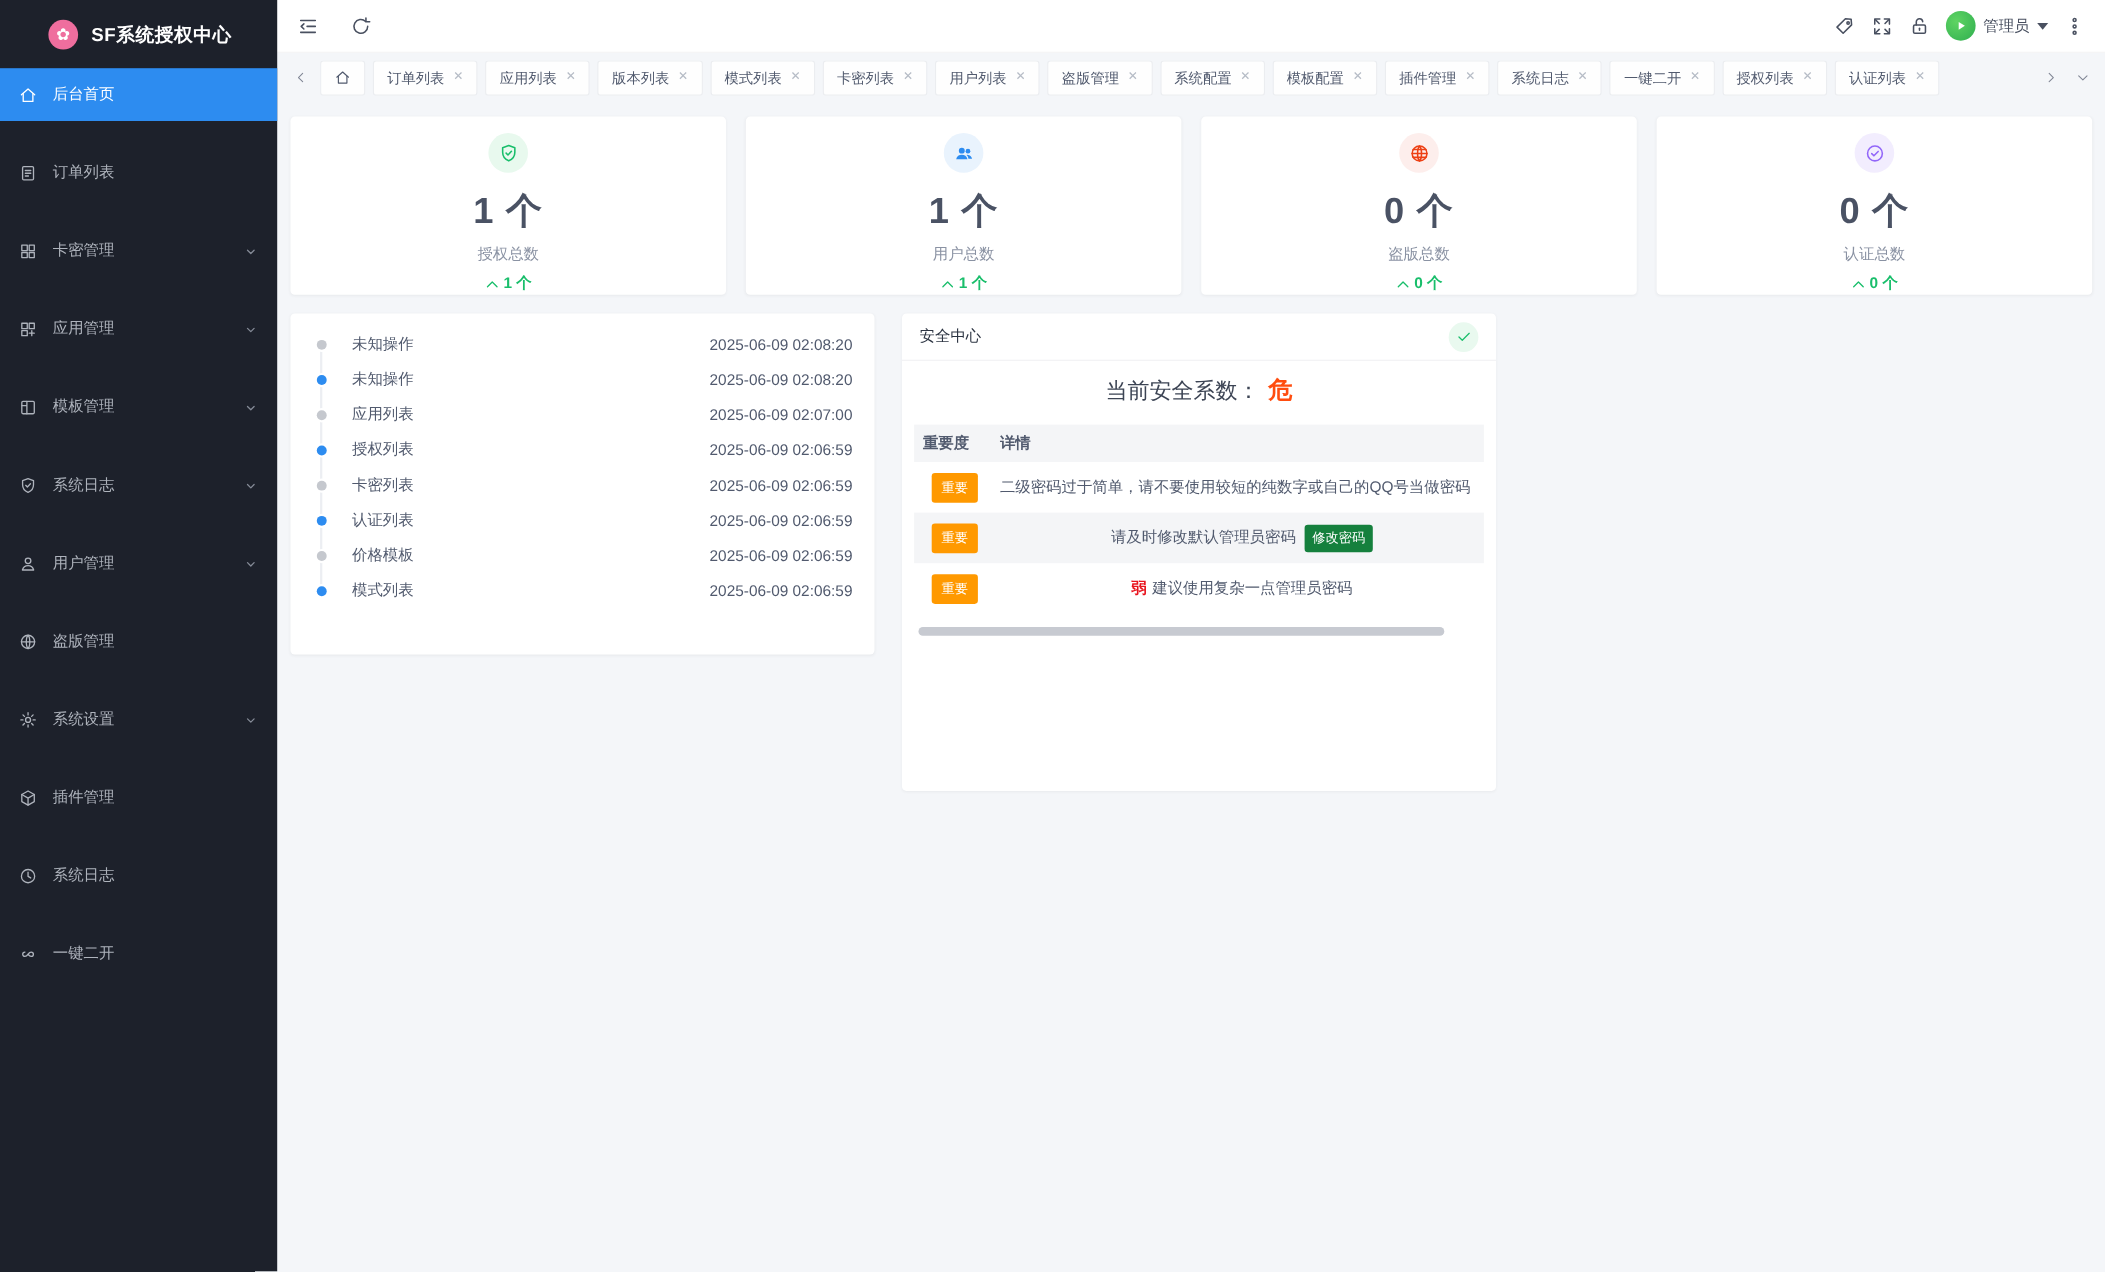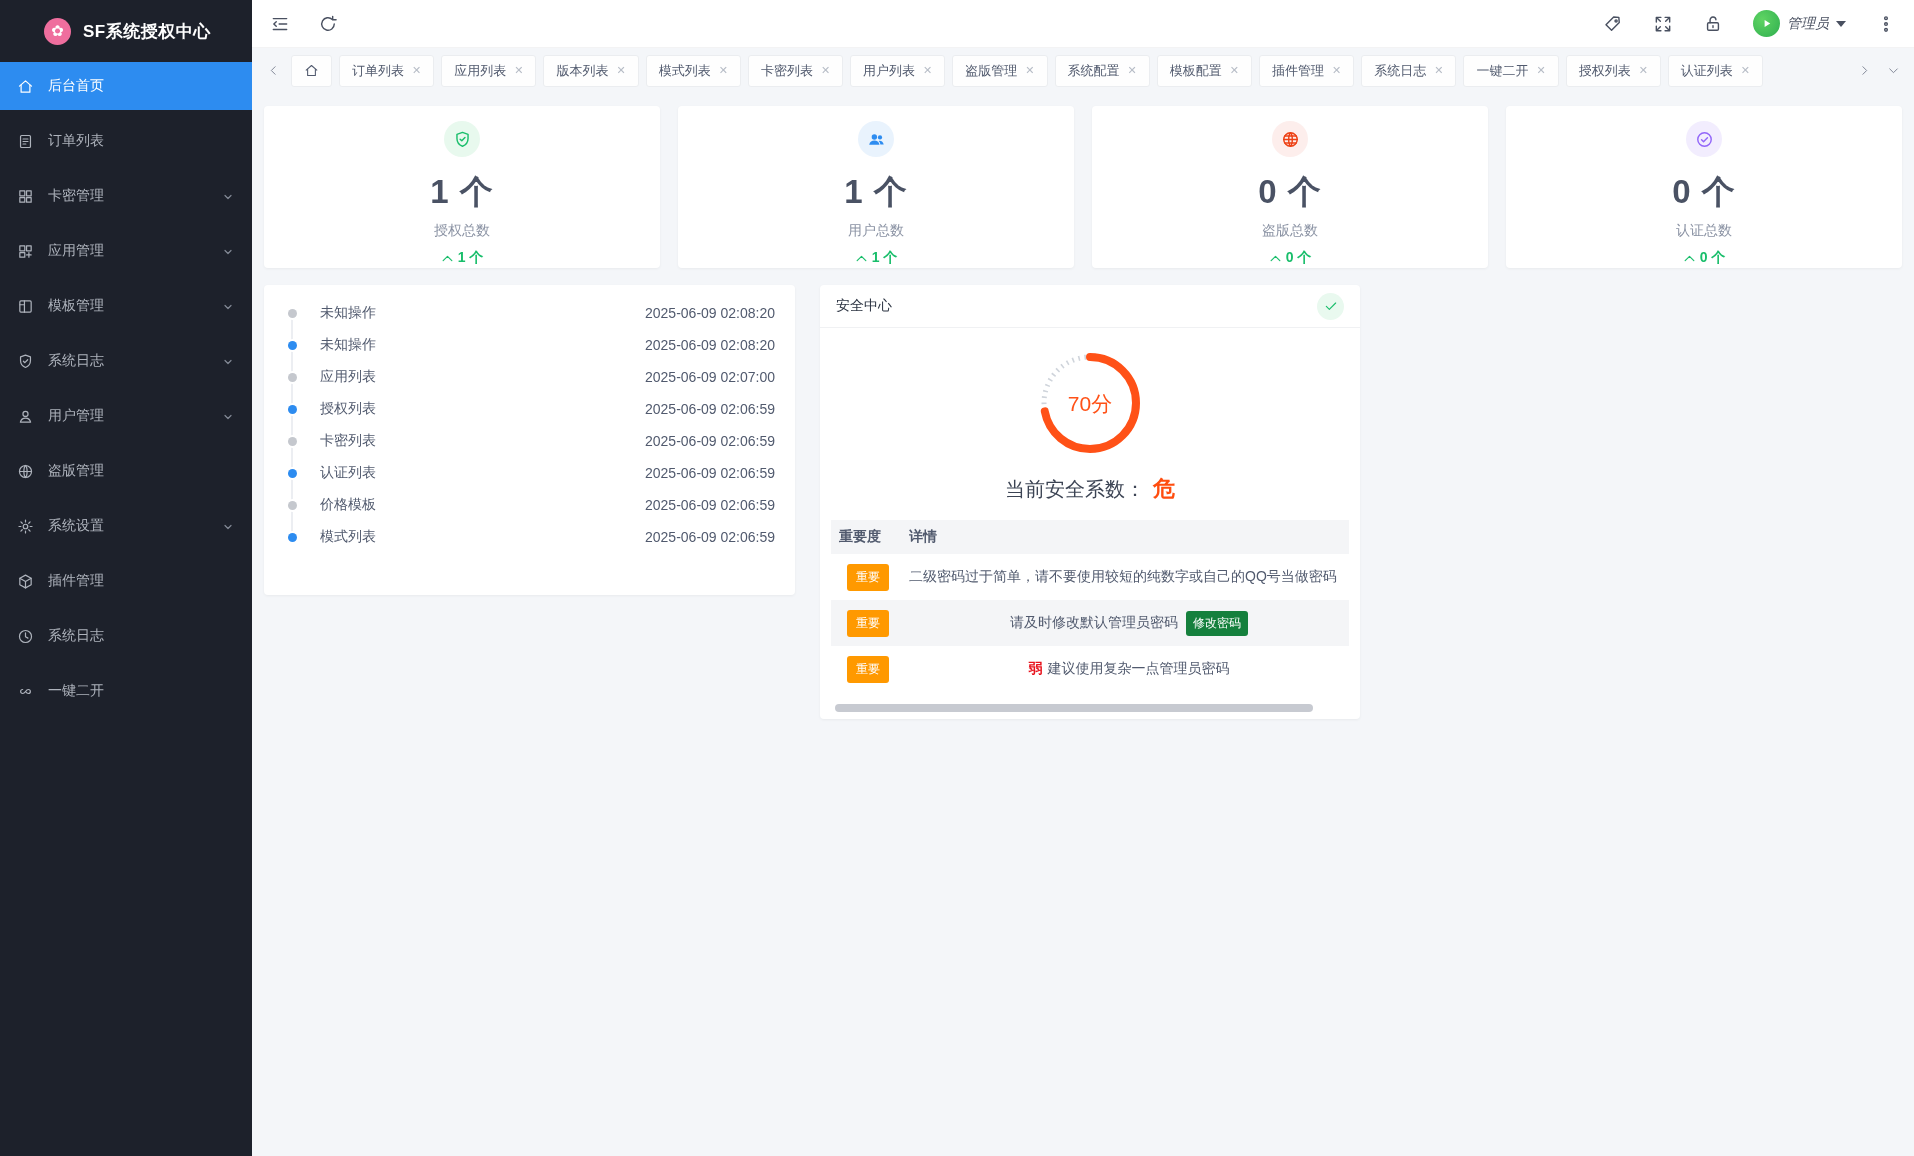--- a/index.html
+++ b/index.html
@@ -5,36 +5,36 @@
   html,body{margin:0;padding:0;}
   body{font-family:"Liberation Sans","DejaVu Sans",sans-serif;background:#f4f6f9;}
   .app{position:relative;width:1914px;height:1156px;background:#f4f6f9;overflow:hidden;}
 
   
   .sidebar{position:absolute;left:0;top:0;bottom:0;width:252px;background:#1d212b;color:#aeb3bc;z-index:5;}
   .logo{height:62px;display:flex;align-items:center;padding-left:44px;gap:12px;}
   .logo-circle{width:27px;height:27px;border-radius:50%;background:#ef6e9e;color:#fff;display:flex;align-items:center;justify-content:center;font-size:15px;}
   .logo-title{color:#fff;font-size:17px;font-weight:bold;letter-spacing:.5px;}
   .nav{margin-top:0;}
-  .nav-item{height:48px;display:flex;align-items:center;padding:0 18px 0 17px;margin-bottom:7px;cursor:pointer;font-size:14px;}
+  .nav-item{height:48px;display:flex;align-items:center;padding:0 18px 0 17px;margin-bottom:23px;cursor:pointer;font-size:14px;}
   .nav-item.active{background:#2d8cf0;color:#fff;}
   .nicon{width:17px;height:17px;margin-right:14px;display:flex;align-items:center;justify-content:center;}
   .nicon svg,.nchev svg{width:100%;height:100%;}
   .sicon svg *{stroke:currentColor;fill:none;stroke-width:1.7;stroke-linecap:round;stroke-linejoin:round;}
   .nlabel{flex:1;}
   .nchev{width:12px;height:12px;color:#848a96;}
 
   
   .topbar{position:absolute;left:252px;top:0;right:0;height:48px;background:#fff;display:flex;align-items:center;padding:0 18px;box-sizing:border-box;border-bottom:1px solid #f3f3f4;}
   .tb-btn{width:20px;height:20px;color:#495060;display:flex;align-items:center;justify-content:center;cursor:pointer;}
   .tb-btn svg{width:100%;height:100%;}
   .tb-btn svg *{stroke:currentColor;fill:none;stroke-width:1.7;stroke-linecap:round;stroke-linejoin:round;}
   .tb-left{display:flex;gap:28px;align-items:center;}
   .tb-spacer{flex:1;}
-  .tb-right{display:flex;gap:30px;align-items:center;font-style:italic;}
+  .tb-right{display:flex;gap:14px;align-items:center;}
   .avatar{width:27px;height:27px;border-radius:50%;background:radial-gradient(circle at 35% 35%,#5fd463,#2fae4f);display:flex;align-items:center;justify-content:center;cursor:pointer;}
   .avatar svg{width:15px;height:15px;}
   .user-wrap{display:flex;align-items:center;gap:7px;cursor:pointer;}
   .username{font-size:14px;color:#495060;}
   .caret-down{width:0;height:0;border-left:5px solid transparent;border-right:5px solid transparent;border-top:6px solid #495060;}
 
   
   .tabbar{position:absolute;left:252px;top:48px;right:0;height:45px;display:flex;align-items:center;padding:0 10px;gap:7px;box-sizing:border-box;}
   .tnav{width:22px;height:32px;display:flex;align-items:center;justify-content:center;color:#808695;cursor:pointer;flex:none;}
   .tnav svg{width:13px;height:13px;}
@@ -506,27 +506,20 @@
 
   <div class="panel sec-panel">
     <div class="panel-head">
       <span>安全中心</span>
       <span class="phead-icon icon-check-bg">
           <svg viewBox="0 0 24 24">
             <path d="M5 12.5l4.5 4.5L19 7.5"></path>
           </svg>
         </span>
     </div>
-    <div class="gauge-wrap">
-      <svg width="118" height="118" viewBox="0 0 118 118">
-        <circle cx="59" cy="59" r="46" fill="none" stroke="#cfd4db" stroke-width="5" stroke-dasharray="1.6 4.55" transform="rotate(-90 59 59)"></circle>
-        <circle cx="59" cy="59" r="46" fill="none" stroke="#ff5117" stroke-width="8" stroke-linecap="round" stroke-dasharray="208 289" transform="rotate(-90 59 59)"></circle>
-        <text x="59" y="67" text-anchor="middle" font-size="21" fill="#ff5117">70分</text>
-      </svg>
-    </div>
     <div class="level">
       <span>当前安全系数：</span>
         <b>危</b>
     </div>
     <div class="sec-table">
       <div class="thead">
         <span class="col-imp">重要度</span>
         <span class="sdetail clip">详情</span>
       </div>
       <div class="srow">

